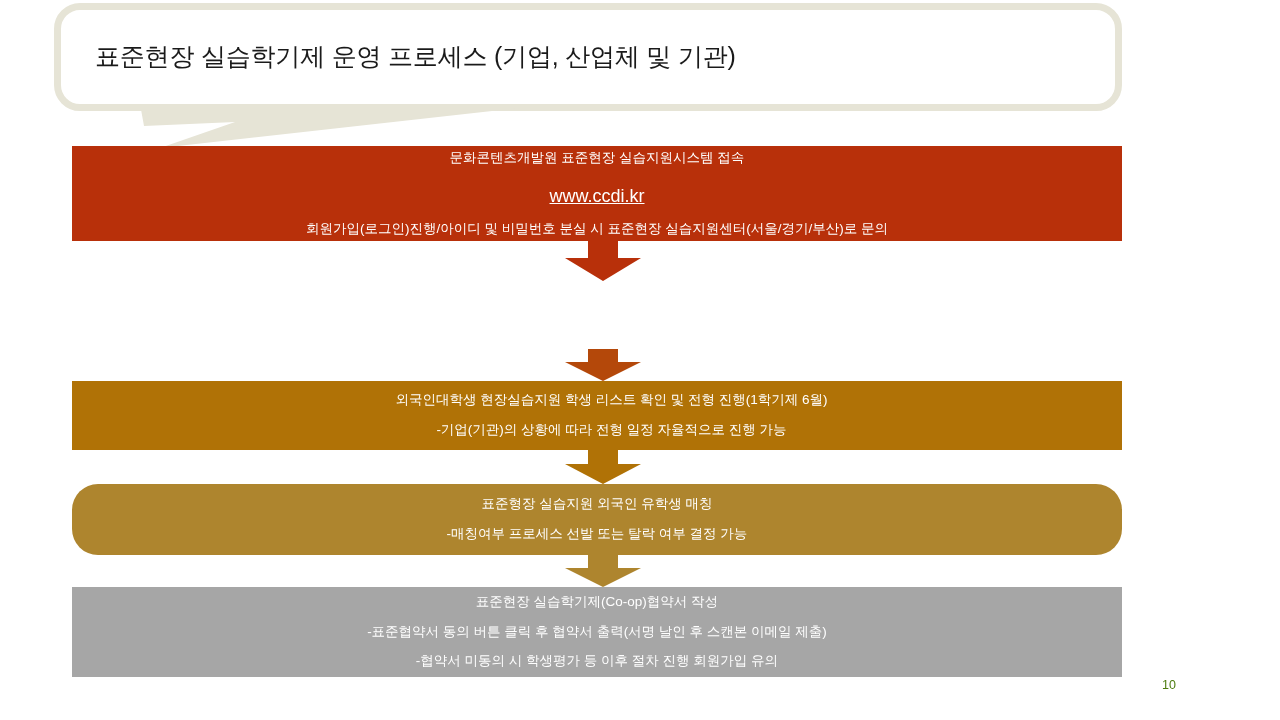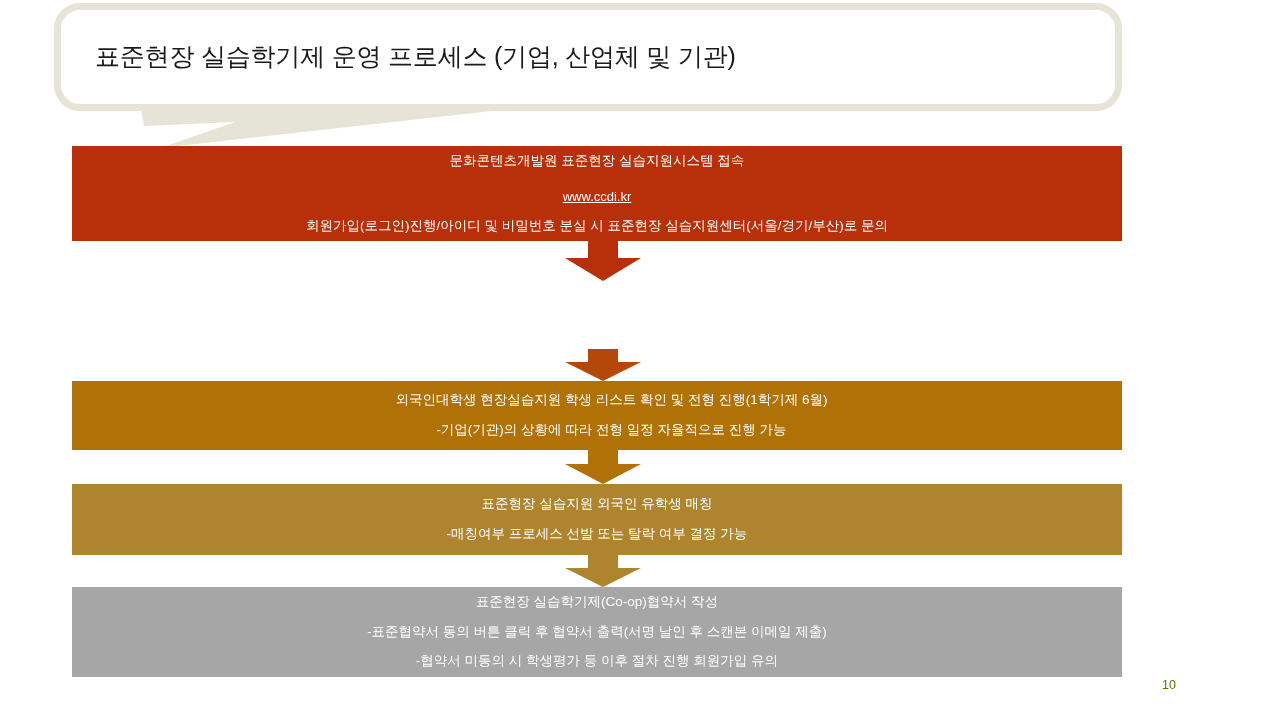--- a/index.html
+++ b/index.html
@@ -68,30 +68,30 @@
   }
   .bar-line {
     font-size: 13.5px;
     line-height: 1.1;
     text-align: center;
     white-space: nowrap;
     color: #ffffff;
   }
   .bar-line.spaced { margin-top: 15px; }
   .bar-link {
-    font-size: 13px;
+    font-size: 18px;
     text-decoration: underline;
     color: #ffffff;
     margin-top: 20px;
   }
 
   #bar-0 { top: 146px; height: 95px; }
   #bar-1 { top: 281px; height: 68px; }
   #bar-2 { top: 381px; height: 69px; padding-left: 29px; }
-  #bar-3 { top: 484px; height: 71px; }
+  #bar-3 { top: 484px; height: 71px; border-radius: 26px; }
   #bar-4 { top: 587px; height: 90px; }
 
   
   .flow-arrow {
     position: absolute;
     left: 565px;
     width: 76px;
     pointer-events: none;
   }
   #arrow-0 { top: 241px; height: 40px; }

